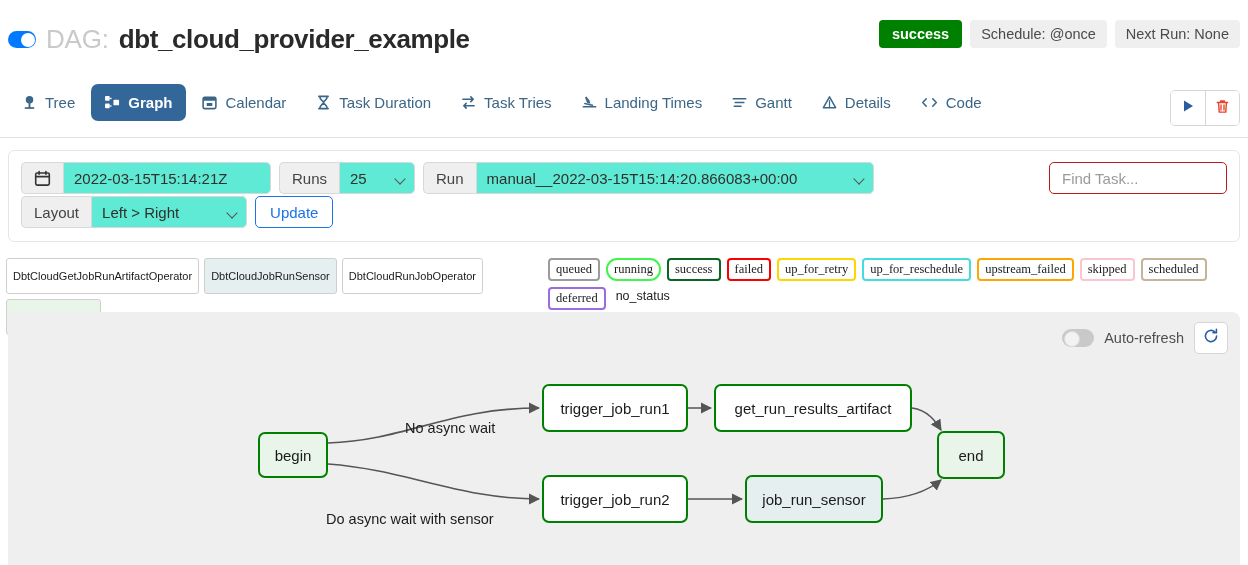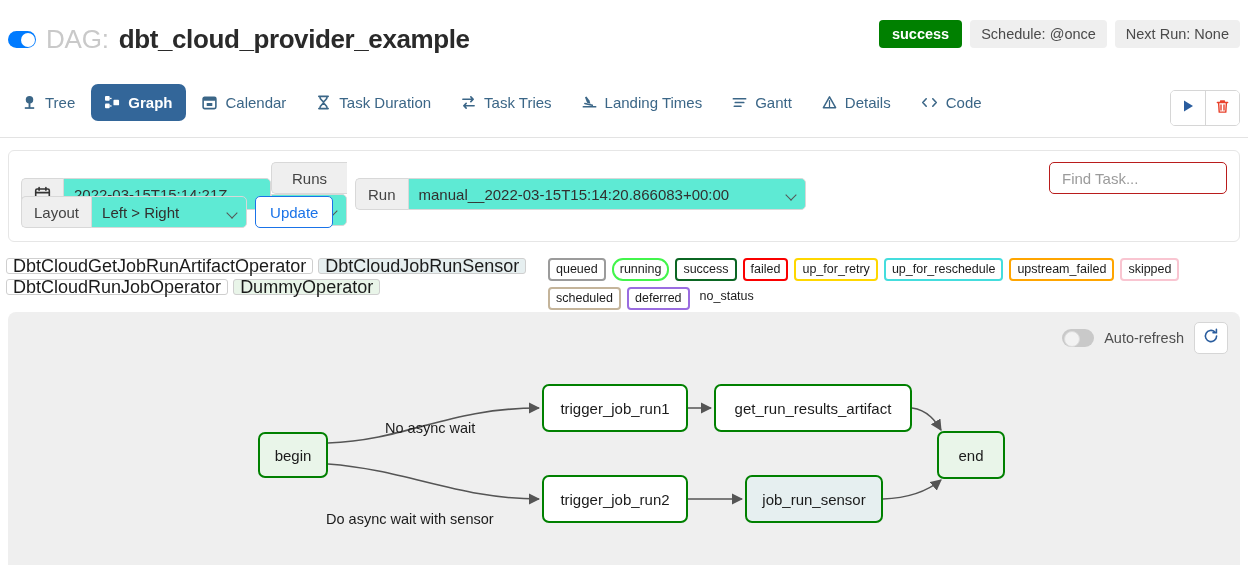--- a/index.html
+++ b/index.html
@@ -139,28 +139,28 @@
   .legend-col-ops {
     position: absolute; left: 6px; top: 4px;
     display: flex; flex-wrap: wrap; gap: 5px; width: 540px;
   }
   .legend-col-states {
     position: absolute; left: 548px; top: 4px;
     display: flex; flex-wrap: wrap; gap: 6px; width: 700px;
     align-content: flex-start;
   }
   .op-chip {
-    font-size: 18px; padding: 0 6px; border-radius: 3px;
+    font-size: 11px; padding: 10px 6px; border-radius: 3px;
     border: 1px solid #cfcfcf; background: #fff; color: #1b1b1b;
     white-space: nowrap; line-height: 14px;
   }
   .st-chip {
     font-size: 12.5px; padding: 2px 6px; border-radius: 4px;
     border: 2px solid #0f172a; background: #fff; color: #1b1b1b;
-    white-space: nowrap; line-height: 15px;
+    white-space: nowrap; line-height: 15px; font-family: Liberation Serif, serif;
   }
   .st-plain {
     font-size: 12.5px; padding: 2px 4px; color: #1b1b1b; line-height: 15px;
   }
 
   
   .graph-panel {
     position: absolute; left: 8px; top: 312px;
     width: 1232px; height: 253px;
     background: #efefef; border-radius: 8px 8px 0 0; overflow: hidden;
@@ -337,21 +337,21 @@
     <div class="ig">
       <div class="ig-addon lead cal-addon">
         <svg width="17" height="17" viewBox="0 0 16 16" fill="none" stroke="#333" stroke-width="1.5">
           <rect x="1.6" y="2.8" width="12.8" height="11.4" rx="1.4"></rect>
           <path d="M1.6 6.2h12.8M4.8 1.5v2.4M11.2 1.5v2.4" stroke-linecap="round"></path>
         </svg>
       </div>
       <div class="ctl date-input">2022-03-15T15:14:21Z</div>
     </div>
 
-    <div class="ig" style="flex-direction:column;">
+    <div class="ig" style="margin-left:8px;">
       <div class="ig-addon lead">Runs</div>
       <div class="ctl sel runs-sel">25</div>
     </div>
 
     <div class="ig" style="margin-left:8px;">
       <div class="ig-addon lead">Run</div>
       <div class="ctl sel run-sel">manual__2022-03-15T15:14:20.866083+00:00</div>
     </div>
   </div>
 
@@ -435,15 +435,15 @@
   </div>
 
   <div class="node tint-sensor" style="left:737px; top:163px; width:138px; height:48px;">
     <span>job_run_sensor</span>
   </div>
 
   <div class="node tint-dummy" style="left:929px; top:119px; width:68px; height:48px;">
     <span>end</span>
   </div>
 
-  <div class="edge-label" style="left:377px; top:108px;">No async wait</div>
+  <div class="edge-label" style="left:397px; top:108px;">No async wait</div>
   <div class="edge-label" style="left:318px; top:199px;">Do async wait with sensor</div>
 </div>
 
 </body></html>

